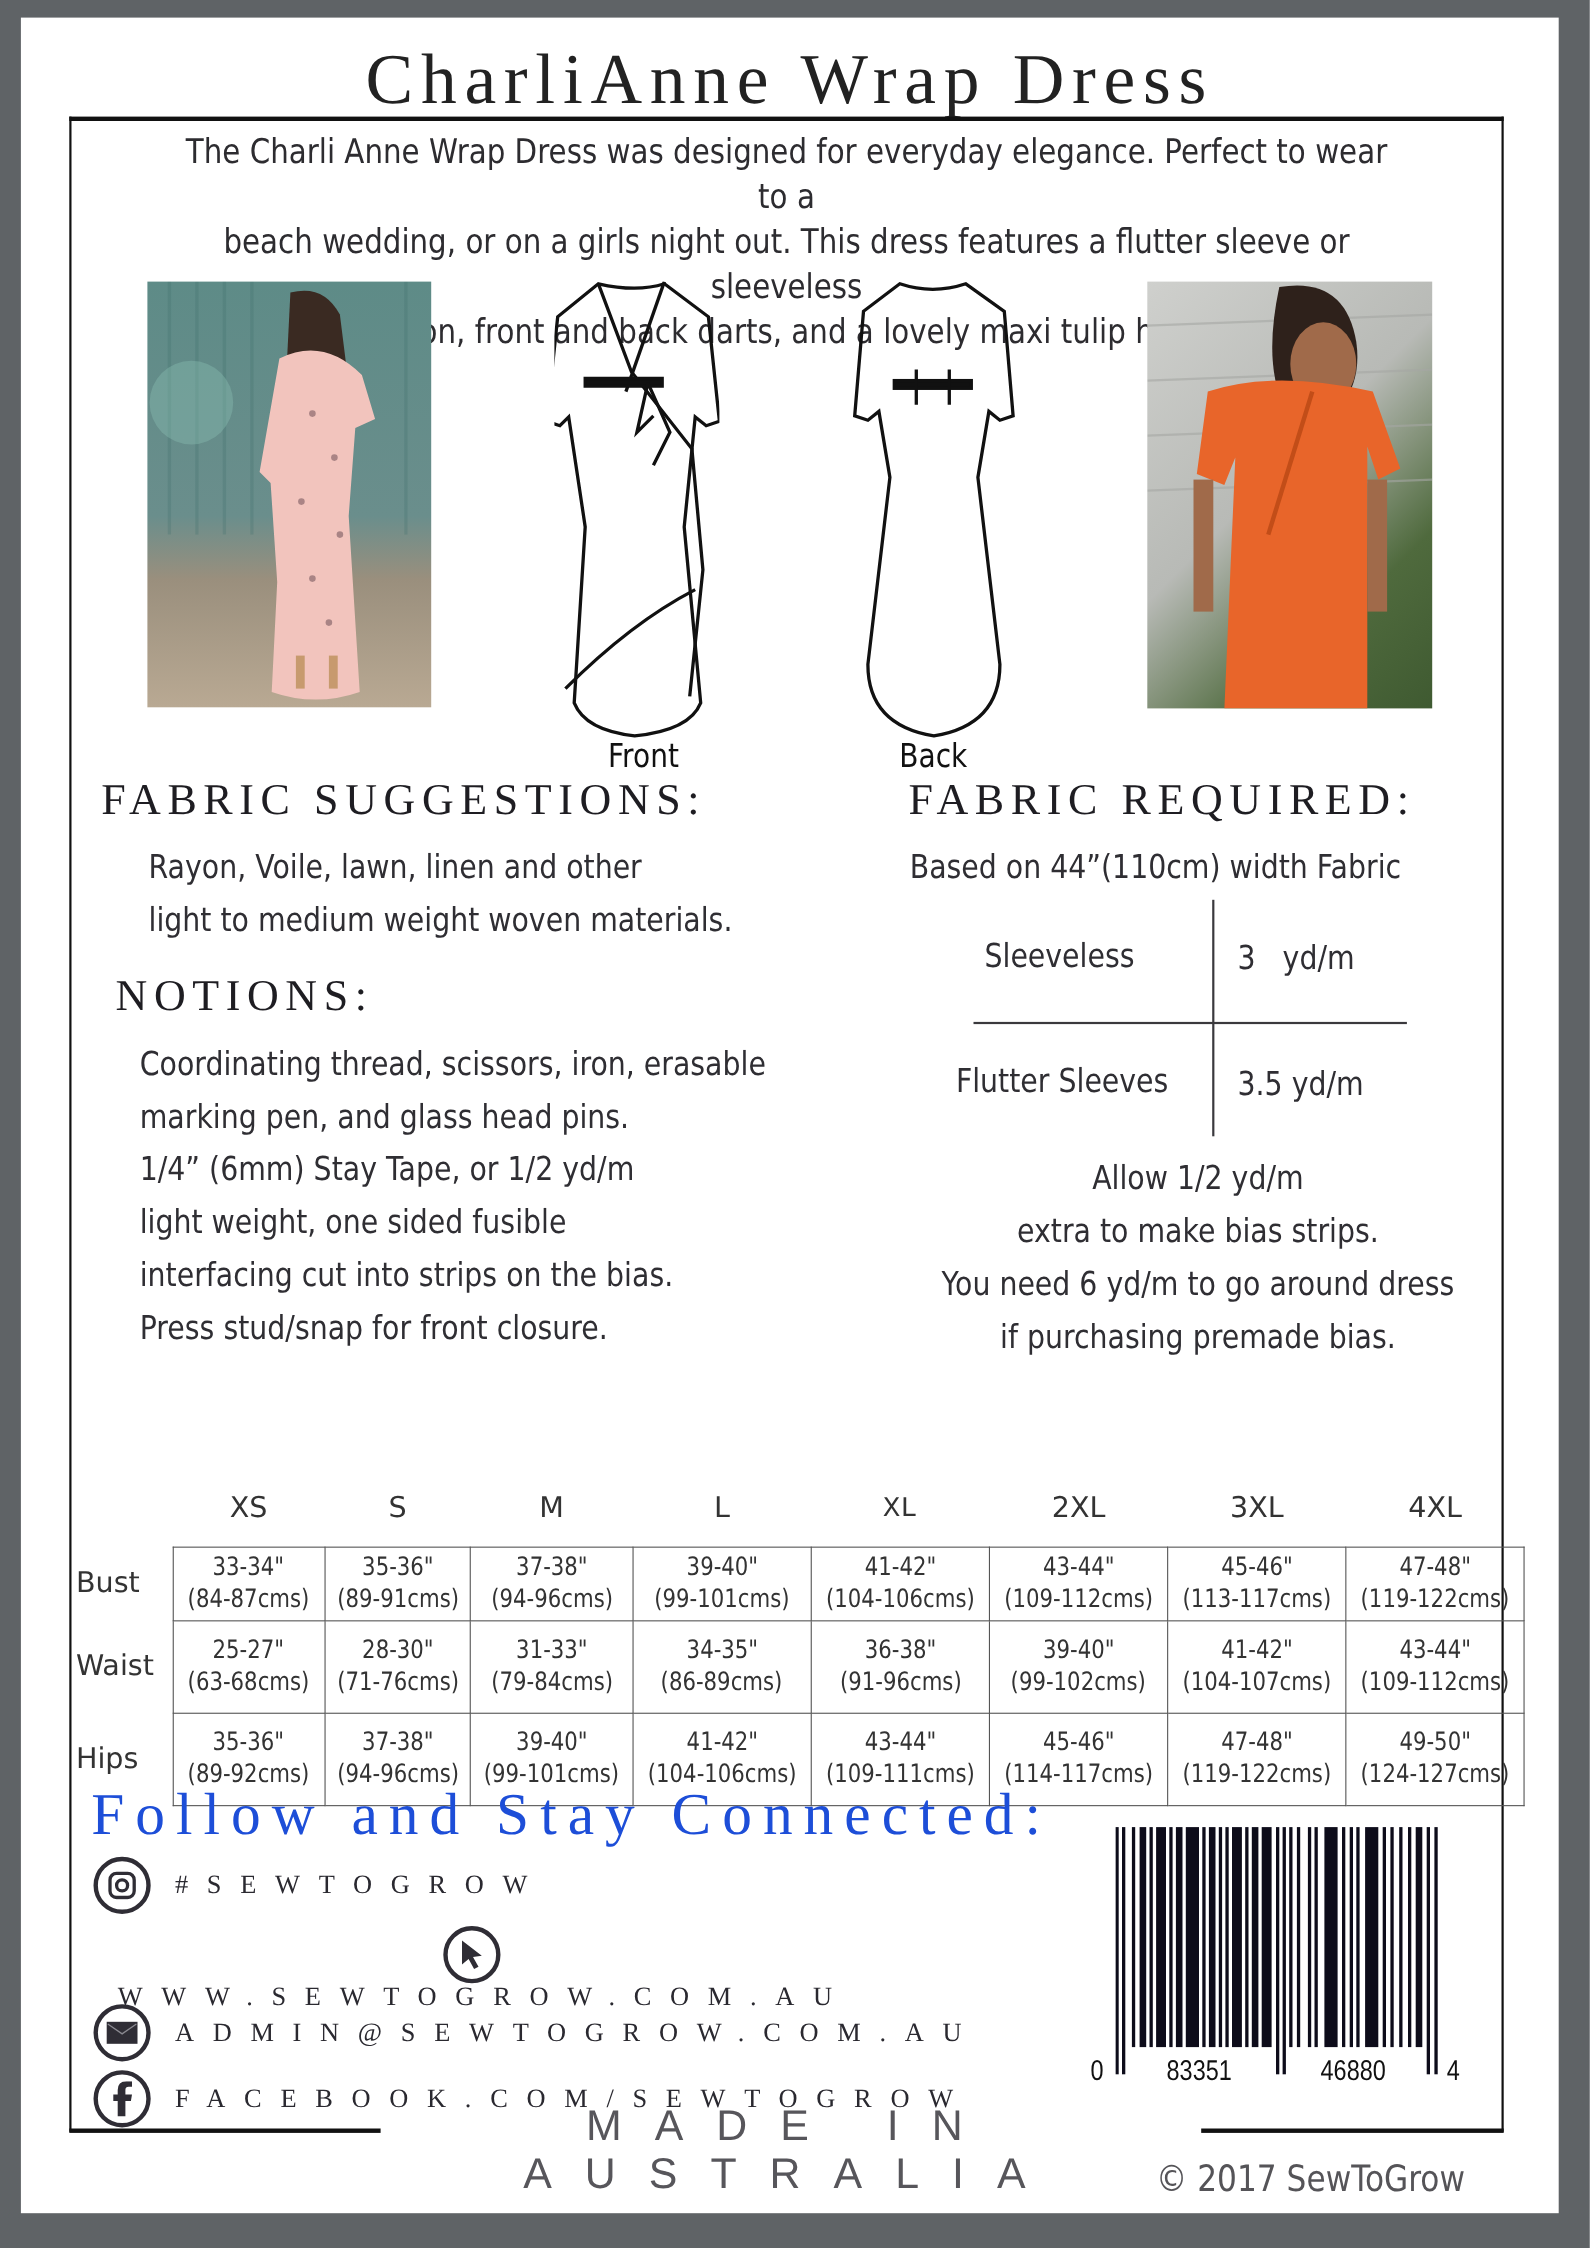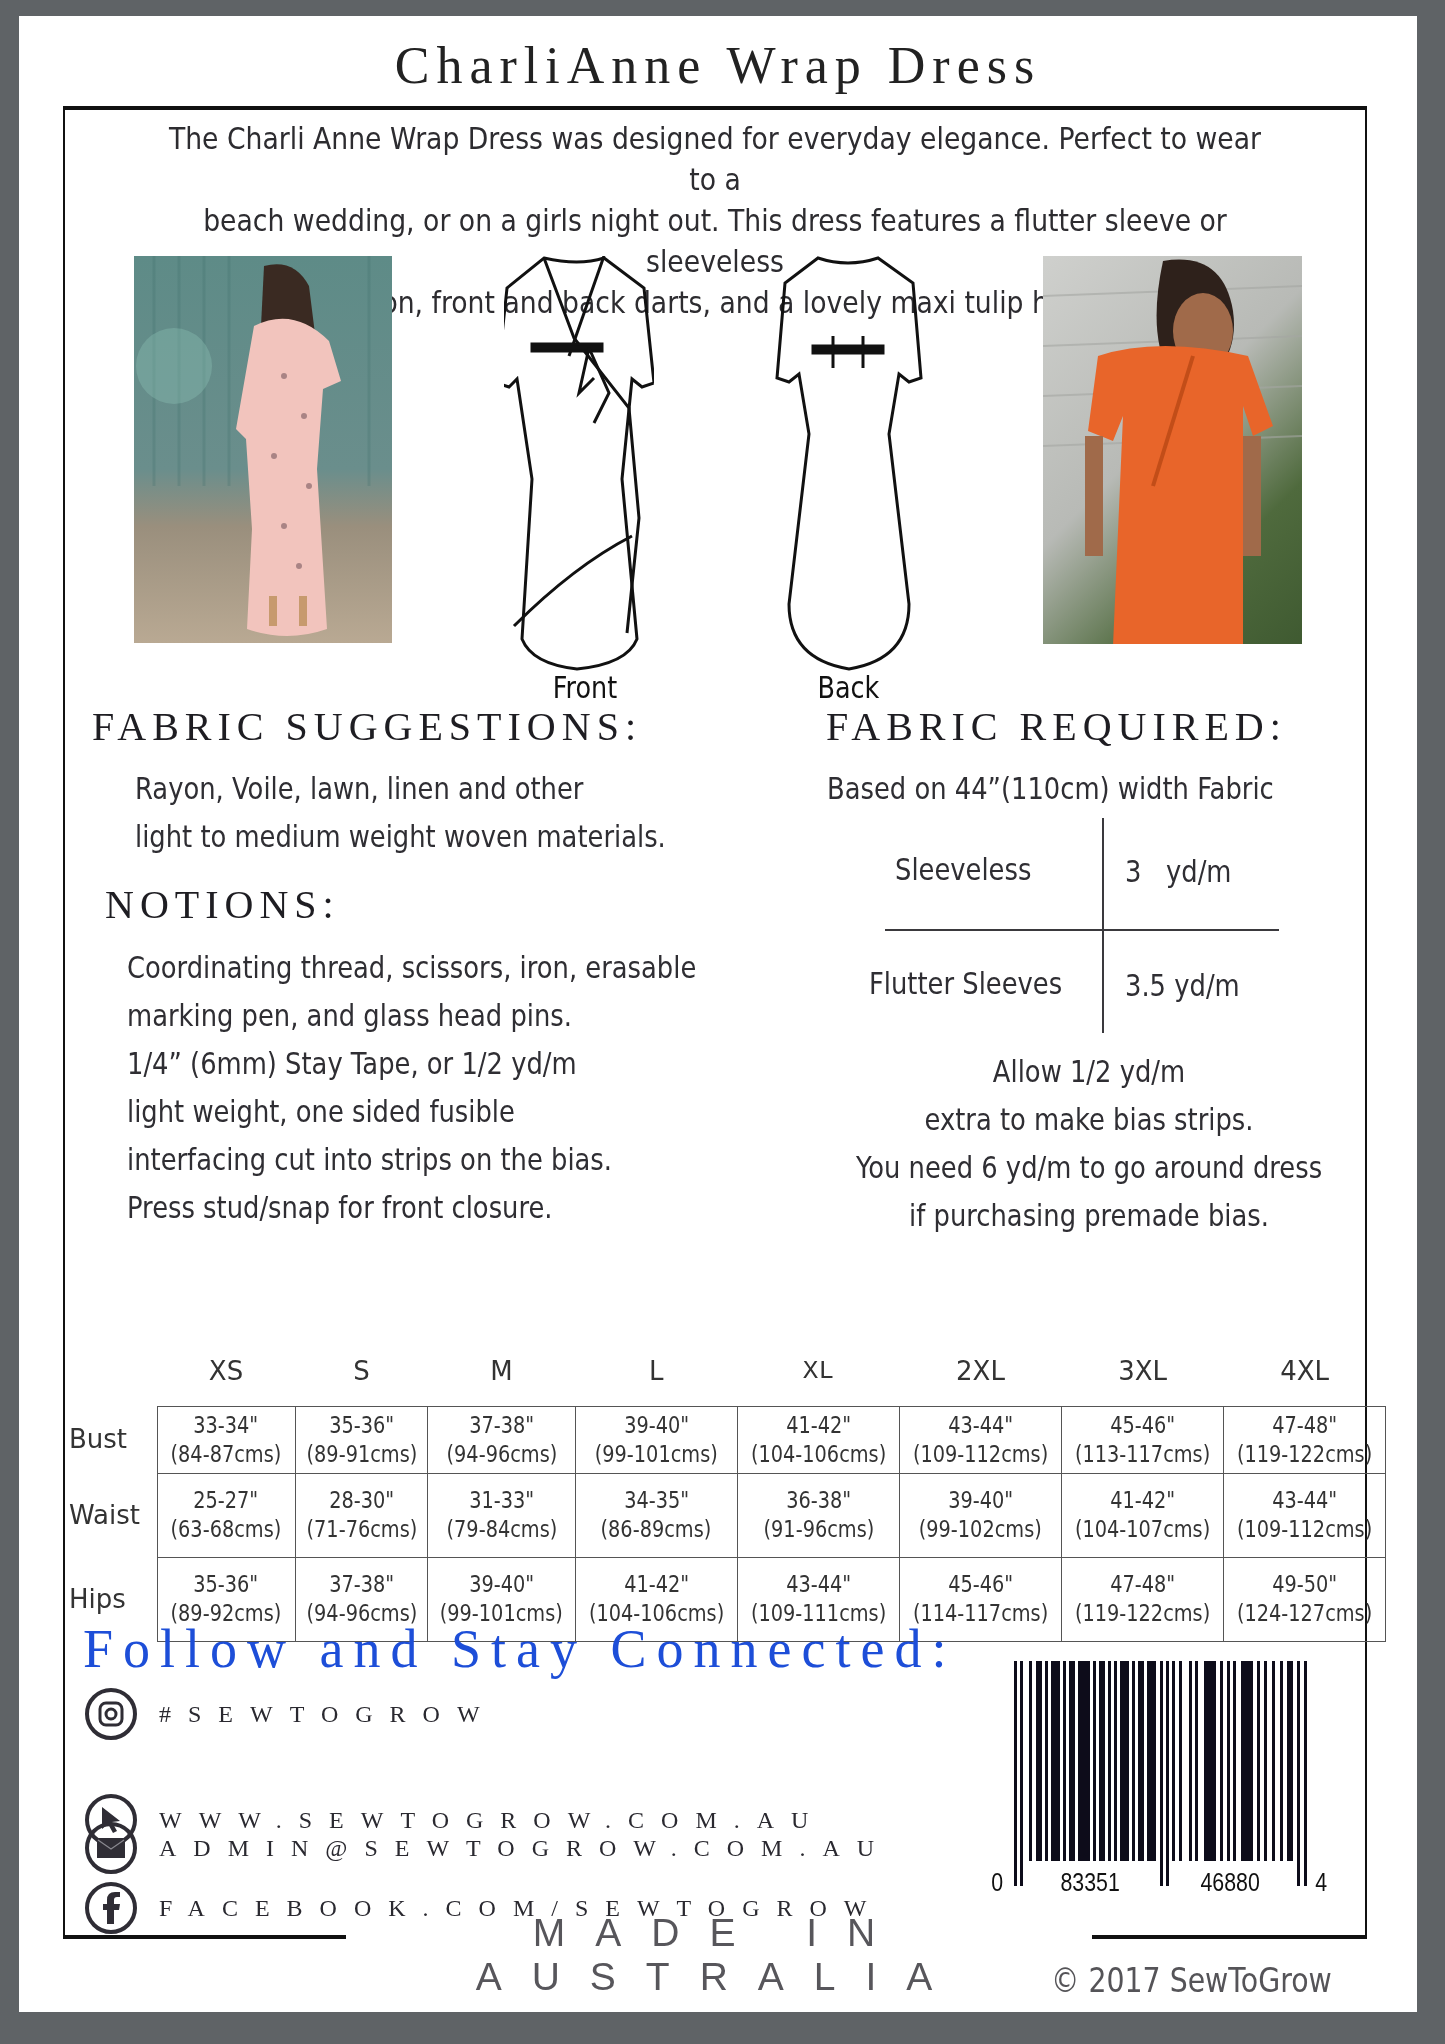--- a/index.html
+++ b/index.html
@@ -1,20 +1,20 @@
 <!DOCTYPE html>
 <html><head>
 <meta charset="utf-8">
 <style>
   *{box-sizing:border-box;margin:0;padding:0;}
   html,body{width:1445px;height:2044px;background:#5f6366;overflow:hidden;}
   body{position:relative;font-family:"DejaVu Sans",sans-serif;color:#2b2a2e;}
   .page{position:absolute;left:19px;top:16px;width:1398px;height:1996px;background:#fff;}
   .abs{position:absolute;}
-  .title{left:0;width:1398px;top:20px;text-align:center;font-size:52px;letter-spacing:7px;color:#222;font-family:"Liberation Serif",serif;}
+  .title{left:0;width:1398px;top:20px;text-align:center;font-size:65px;letter-spacing:7px;color:#222;font-family:"Liberation Serif",serif;}
   .frame{position:absolute;left:44px;top:90px;width:1304px;height:1832px;border:2px solid #111;border-top-width:4px;border-bottom:none;}
   .frame-bottom-l{position:absolute;left:44px;top:1919px;width:283px;height:4px;background:#111;}
   .frame-bottom-r{position:absolute;left:1073px;top:1919px;width:275px;height:4px;background:#111;}
   .intro{left:60px;width:1272px;top:102px;text-align:center;font-size:31px;line-height:41px;color:#2d2c30;font-family:"DejaVu Sans",sans-serif;transform:scaleX(.86);transform-origin:center top;}
   .photo{position:absolute;overflow:hidden;}
   .photo1{left:115px;top:240px;width:258px;height:387px;background:linear-gradient(180deg,#5e8b87 0%,#6a8e8c 55%,#9a8f7d 70%,#b9a993 100%);}
   .photo2{left:1024px;top:240px;width:259px;height:388px;background:linear-gradient(135deg,#cfd0cd 0%,#b8bab6 45%,#4f6a3d 75%,#3f5a31 100%);}
   .sketch{position:absolute;}
   .caption{position:absolute;font-size:30px;color:#111;font-family:"DejaVu Sans",sans-serif;transform:scaleX(.85);}
   .h2{position:absolute;font-family:"Liberation Serif",serif;font-size:40px;letter-spacing:6px;color:#1e1d22;}
@@ -207,21 +207,21 @@
 
   <div class="social-row" style="top:1672px;">
     <span class="soc-icon">
       <svg width="26" height="26" viewBox="0 0 26 26">
           <rect x="2" y="2" width="22" height="22" rx="6" fill="none" stroke="#2f2d35" stroke-width="3"></rect>
           <circle cx="13" cy="13" r="5" fill="none" stroke="#2f2d35" stroke-width="3"></circle>
         </svg>
     </span>
     <span class="soc-text">#SEWTOGROW</span>
   </div>
-  <div class="social-row" style="top:1778px;">
+  <div class="social-row" style="top:1735px;flex-direction:column;">
     <span class="soc-icon">
       <svg width="26" height="30" viewBox="0 0 26 30">
           <path d="M4 2 l0 22 l6 -5 l5 9 l4 -2 l-5 -9 l8 -1 z" fill="#2f2d35"></path>
         </svg>
     </span>
     <span class="soc-text">WWW.SEWTOGROW.COM.AU</span>
   </div>
   <div class="social-row" style="top:1806px;align-items:center;">
     <span class="soc-icon">
       <svg width="30" height="22" viewBox="0 0 30 22">

